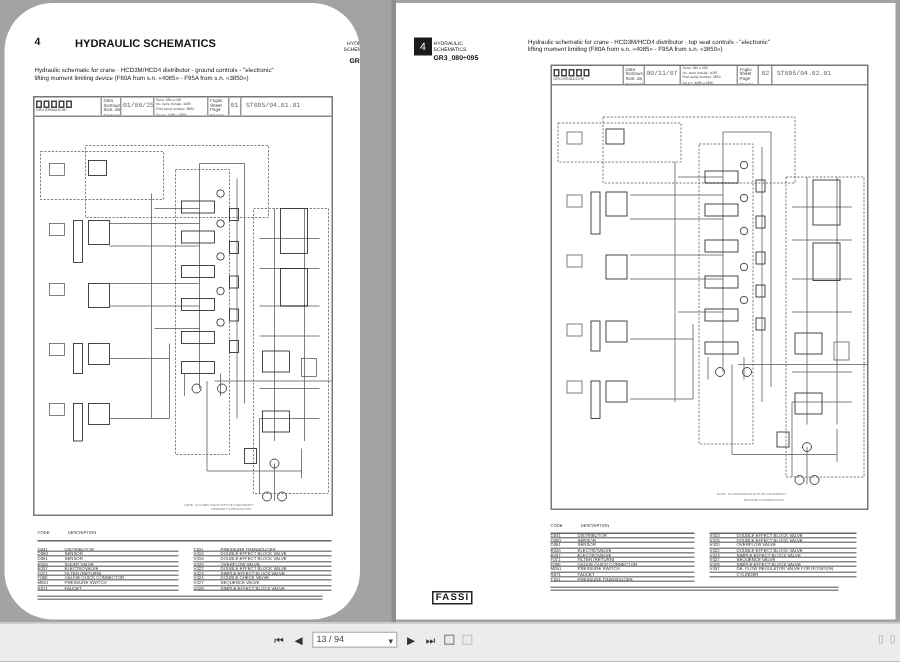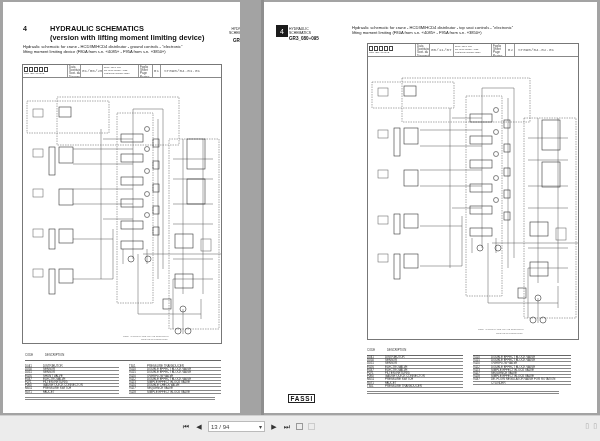--- a/index.html
+++ b/index.html
@@ -1,19 +1,19 @@
 <!DOCTYPE html>
 <html><head>
 <meta charset="utf-8">
 <style>
   * { box-sizing: border-box; margin: 0; padding: 0; }
   html, body { width: 600px; height: 441px; overflow: hidden; background: #9a9a9a; font-family: "Liberation Sans", sans-serif; }
   .viewer { position: relative; width: 600px; height: 441px; background: #a3a3a3; }
   .page { position: absolute; top: 2px; background: #fff; height: 411px; overflow: hidden; }
-  .page.left { left: 3px; width: 237px; }
+  .page.left { left: 3px; width: 237px; border-radius: 32px; }
   .page.right { left: 264px; width: 333px; }
   .page-gap { position:absolute; left:261px; top:0; width:3px; height:415px; background:#8e8e8e; }
 
   .sec-num { position:absolute; font-weight:bold; font-size:7px; color:#111; }
   .sec-title { position:absolute; font-weight:bold; font-size:7.4px; color:#111; line-height:9px; }
   .caption { position:absolute; font-size:4.1px; color:#222; line-height:5.2px; }
   .tag-box { position:absolute; display:flex; align-items:center; }
   .tag-text { font-size:3.4px; color:#222; text-align:right; line-height:4px; }
   .tag-num { background:#1b1b1b; color:#fff; font-size:7px; width:12px; height:12px; display:flex; align-items:center; justify-content:center; }
   .tag-code { font-size:4.6px; font-weight:bold; color:#111; }
@@ -50,21 +50,20 @@
 </style>
 </head>
 <body>
 
 <div class="viewer">
 
   <div class="page left">
     <div class="sec-num" style="left:20px;top:23px;">4</div>
     <div class="sec-title" style="left:47px;top:22px;">
       <div>HYDRAULIC SCHEMATICS</div>
-      <div>(version with lifting moment limiting device)</div>
     </div>
     <div class="tag-box" style="left:226px;top:23px;">
       <div style="display:flex;flex-direction:column;align-items:flex-end;">
         <div class="tag-text">HYDRAULIC</div>
         <div class="tag-text">SCHEMATICS</div>
       </div>
       <div class="tag-num">4</div>
     </div>
     <div class="tag-code" style="position:absolute;left:230px;top:36px;">GR3_080÷095</div>
     <div class="caption" style="left:20px;top:42px;">

